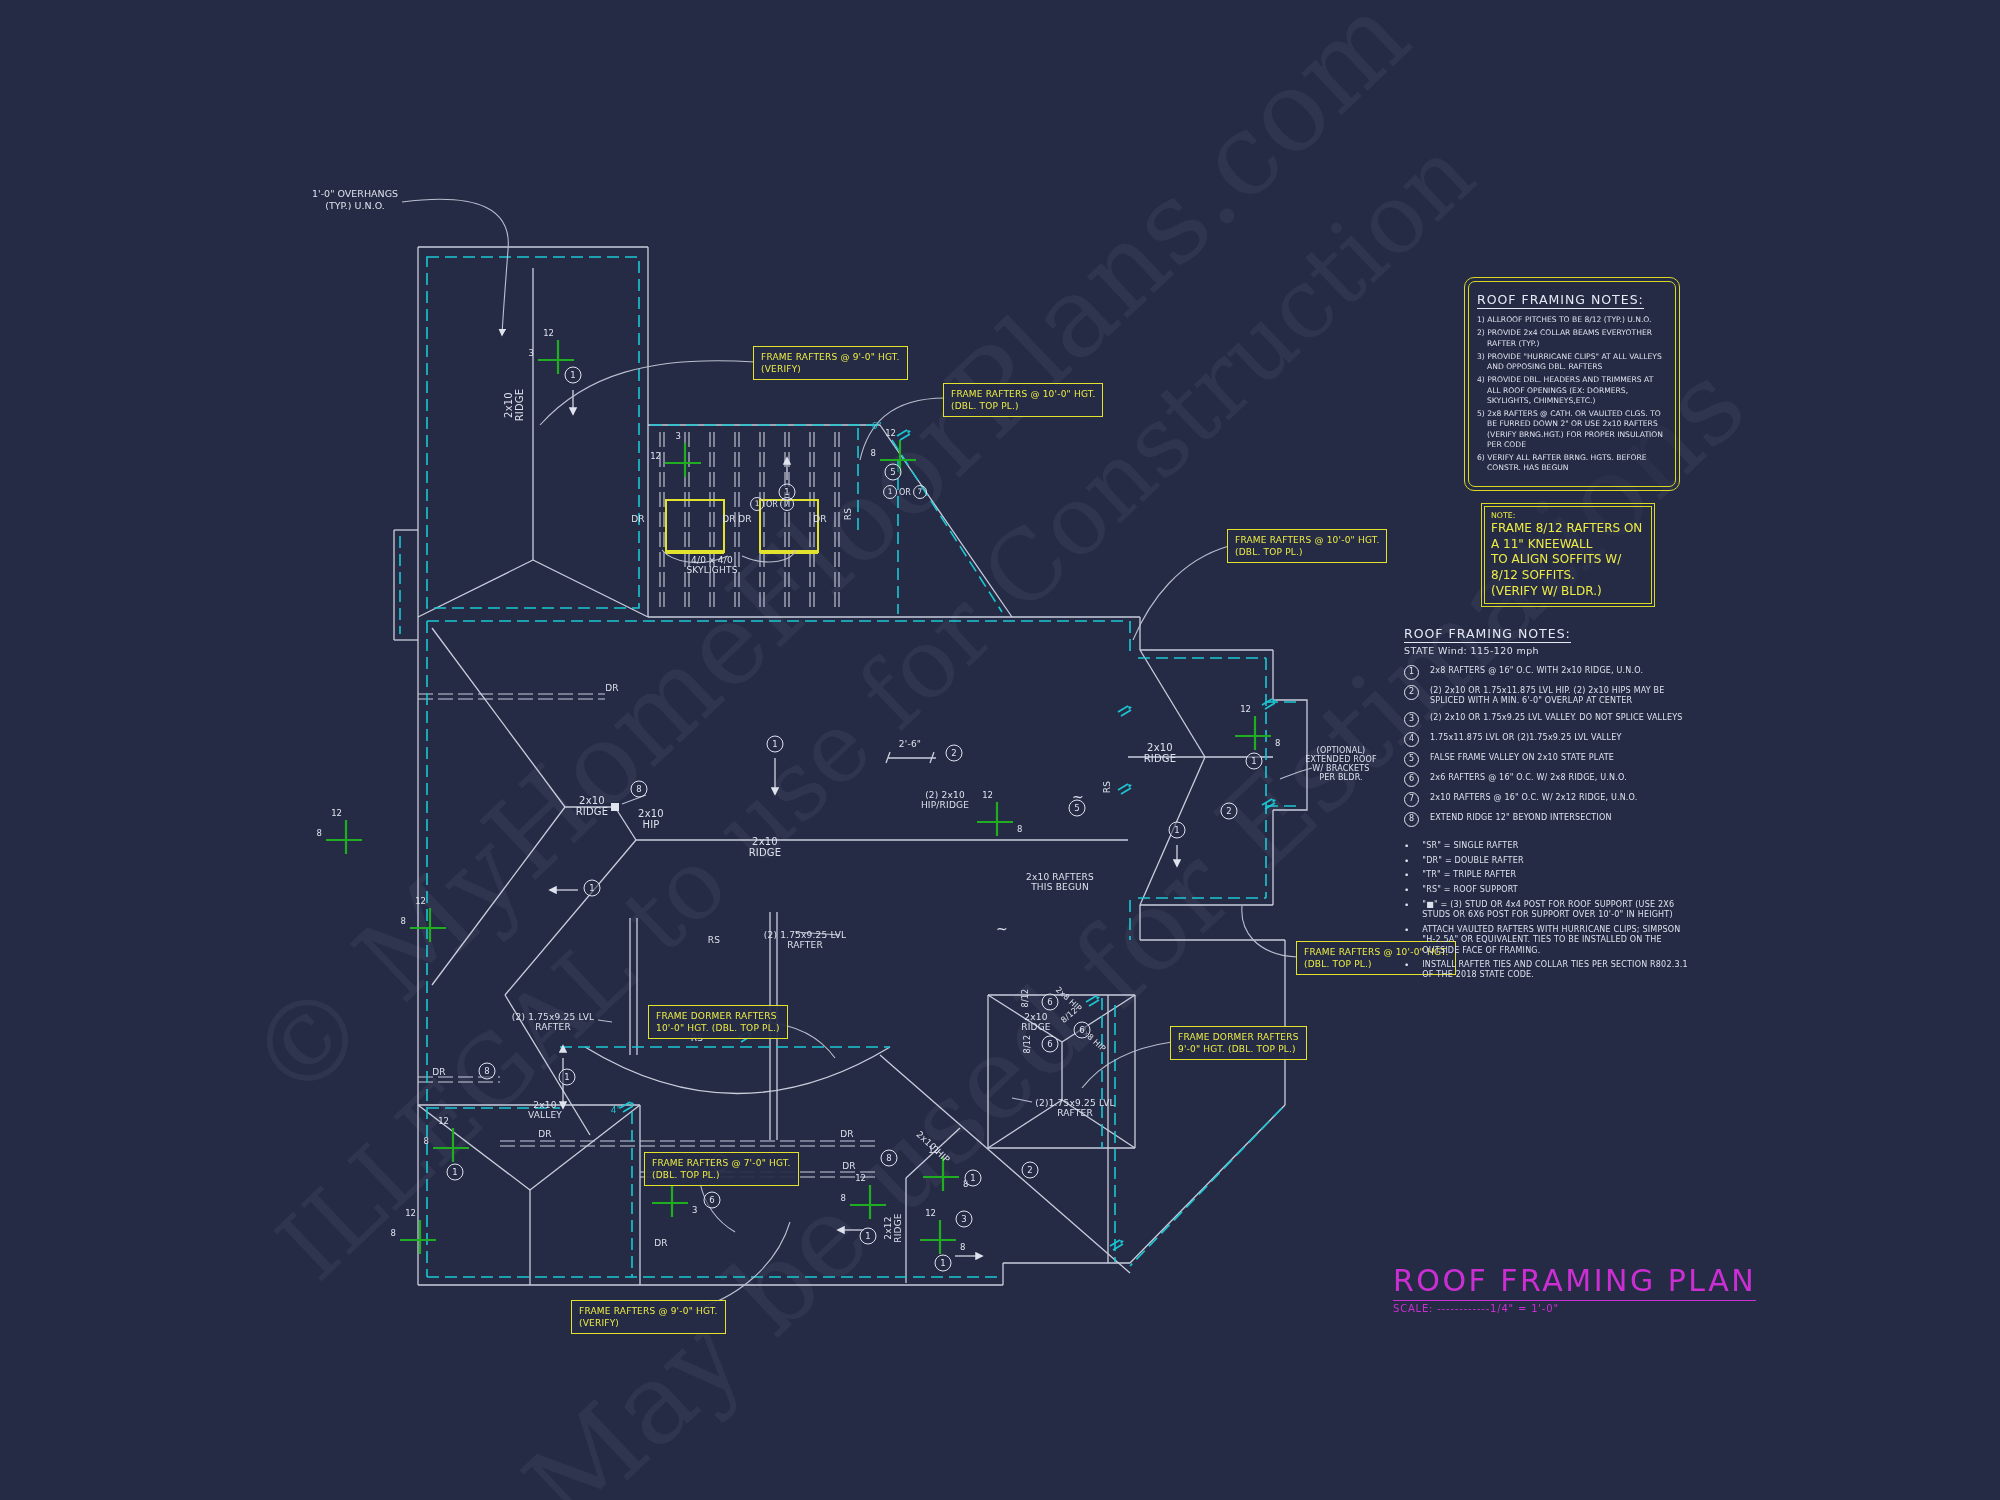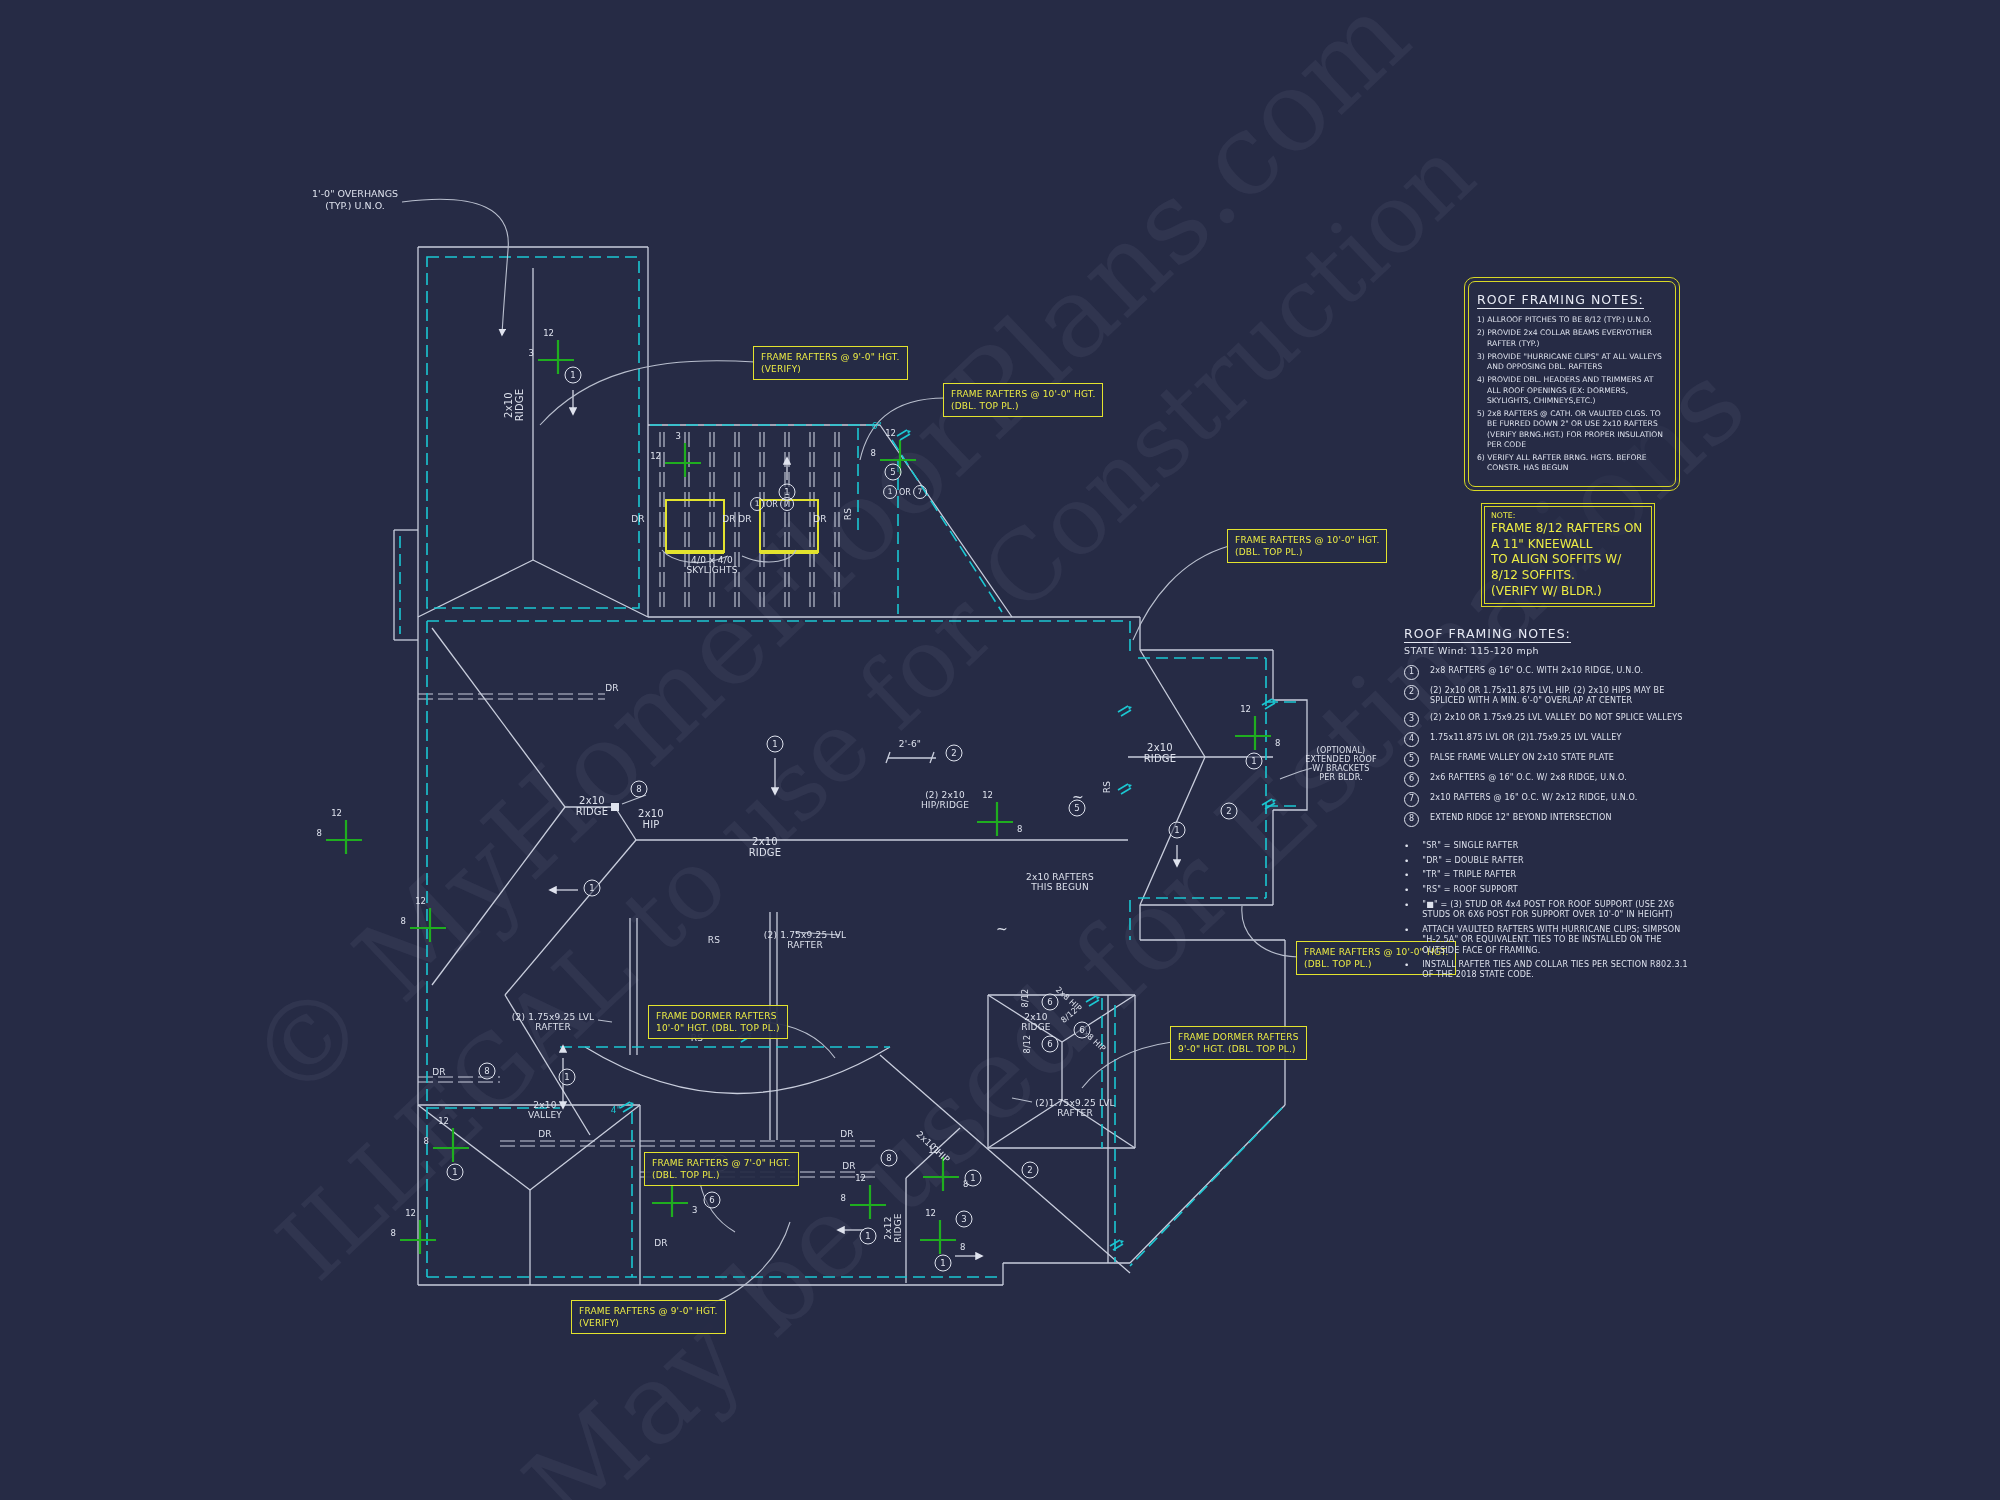--- a/index.html
+++ b/index.html
@@ -471,14 +471,18 @@
         <span class="bt">"■" = (3) STUD OR 4x4 POST FOR ROOF SUPPORT (USE 2X6 STUDS OR 6X6 POST FOR SUPPORT OVER 10'-0" IN HEIGHT)</span>
       </div>
     <div class="brow">
         <span class="bt">ATTACH VAULTED RAFTERS WITH HURRICANE CLIPS; SIMPSON "H-2.5A" OR EQUIVALENT. TIES TO BE INSTALLED ON THE OUTSIDE FACE OF FRAMING.</span>
       </div>
     <div class="brow">
         <span class="bt">INSTALL RAFTER TIES AND COLLAR TIES PER SECTION R802.3.1 OF THE 2018 STATE CODE.</span>
       </div>
   </div>
 
+  <div class="titleblock">
+    <div class="t">ROOF FRAMING PLAN</div>
+    <div class="sc">SCALE: ------------1/4" = 1'-0"</div>
+  </div>
 
 </div>
 
 </body></html>

